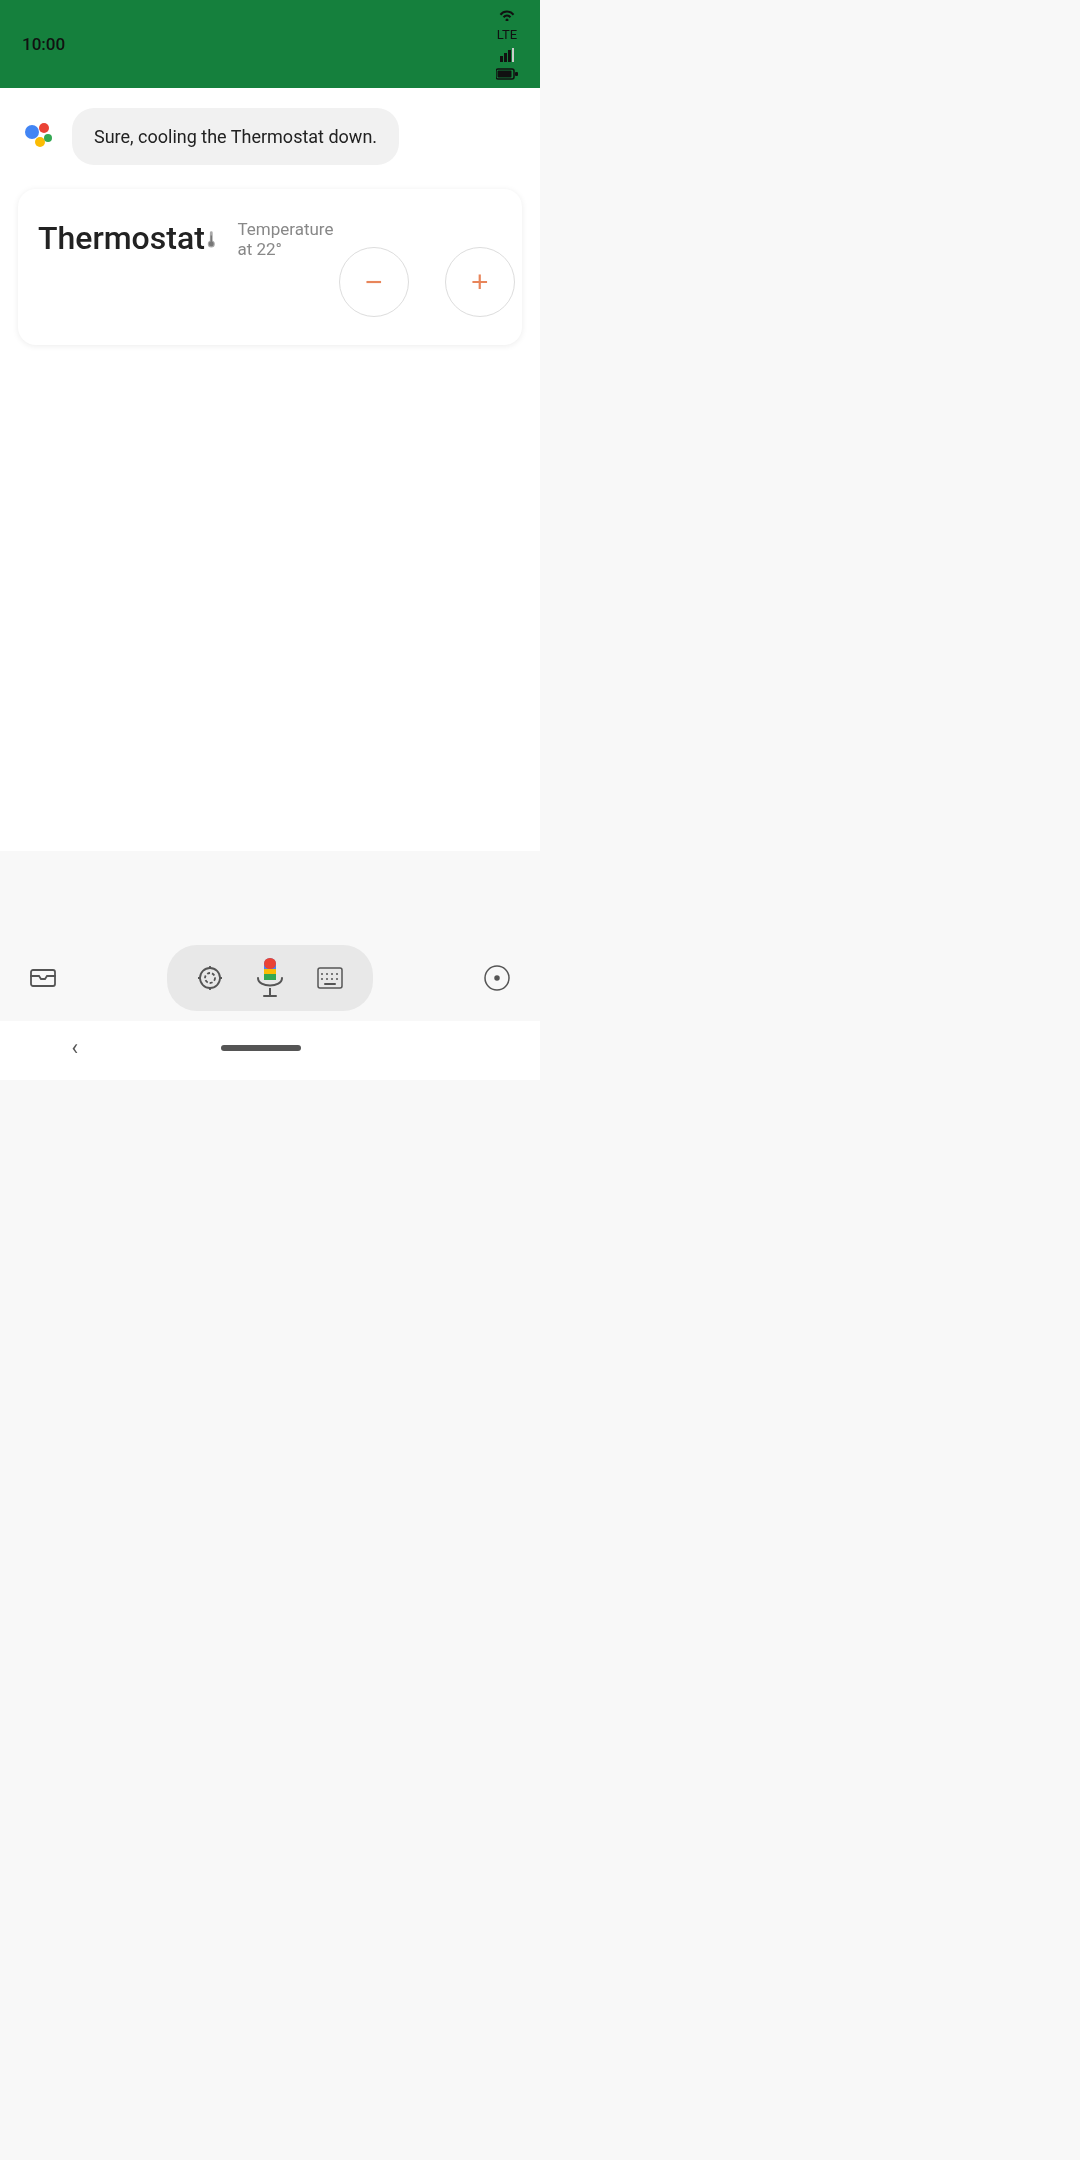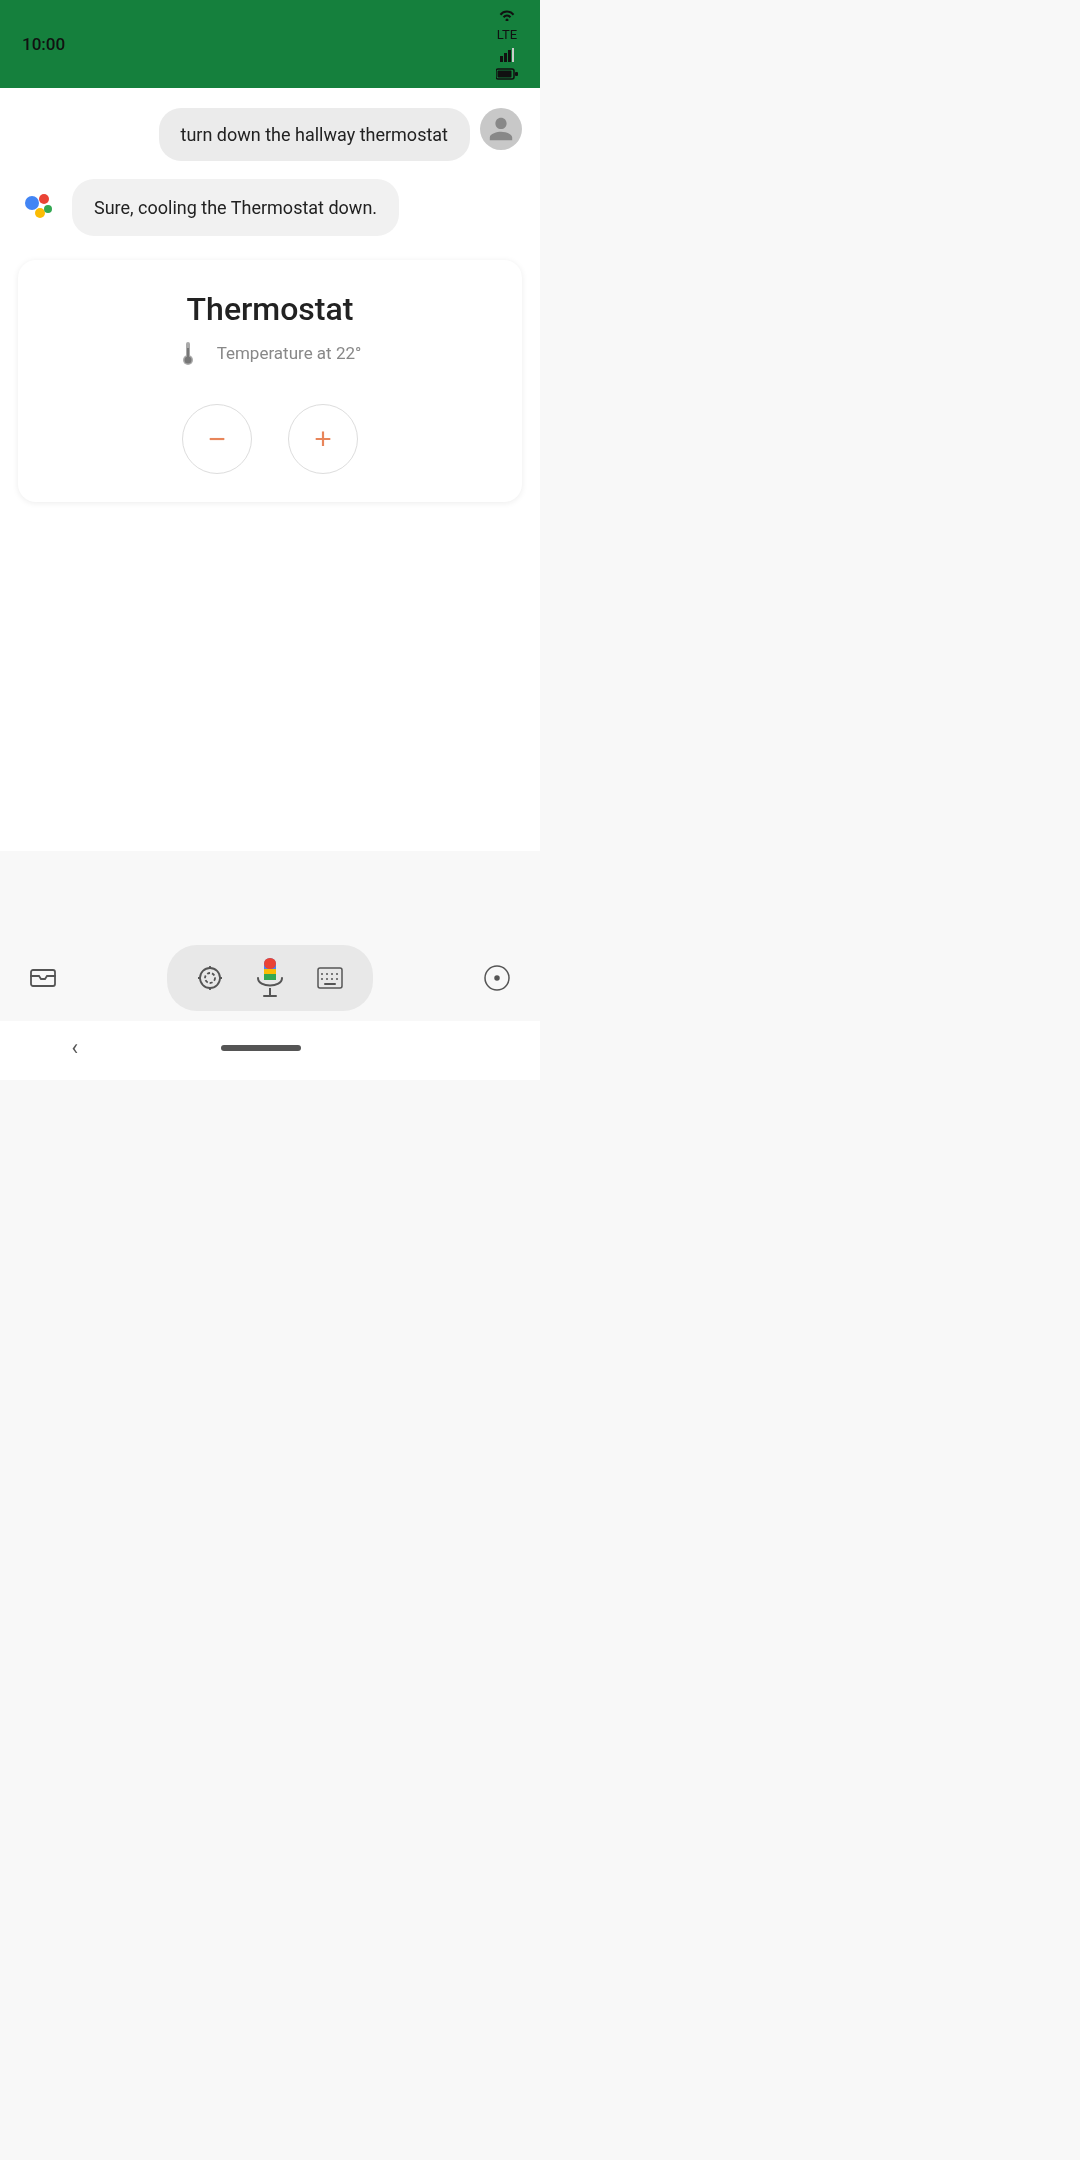--- a/index.html
+++ b/index.html
@@ -104,22 +104,22 @@
     }
 
     
     .thermostat-card {
       background: #fff;
       border-radius: 18px;
       margin: 6px 0 0;
       padding: 30px 20px 28px;
       box-shadow: 0 1px 6px rgba(0,0,0,0.08);
       display: flex;
-      flex-direction: column;
-      align-items: center;
+      flex-direction: row;
+      align-items: flex-start;
     }
     .thermostat-title {
       font-size: 32px;
       font-weight: 500;
       color: #222;
       margin-bottom: 12px;
     }
     .temp-label-row {
       display: flex;
       align-items: center;
@@ -254,28 +254,20 @@
     <svg width="22" height="12" viewBox="0 0 22 12" fill="#111">
       <rect x="0" y="1" width="18" height="10" rx="2" ry="2" fill="none" stroke="#111" stroke-width="1.5"></rect>
       <rect x="1.5" y="2.5" width="14" height="7" rx="1" fill="#111"></rect>
       <rect x="19" y="4" width="3" height="4" rx="1" fill="#111"></rect>
     </svg>
   </div>
 </div>
 
 <div class="chat-area">
 
-  <div class="user-message-row">
-    <div class="user-bubble">turn down the hallway thermostat</div>
-    <div class="user-avatar">
-      <svg viewBox="0 0 24 24">
-        <path d="M12 12c2.7 0 4.8-2.1 4.8-4.8S14.7 2.4 12 2.4 7.2 4.5 7.2 7.2 9.3 12 12 12zm0 2.4c-3.2 0-9.6 1.6-9.6 4.8v2.4h19.2v-2.4c0-3.2-6.4-4.8-9.6-4.8z"></path>
-      </svg>
-    </div>
-  </div>
 
   <div class="assistant-message-row">
     <div class="assistant-logo">
 
       <svg width="44" height="44" viewBox="0 0 44 44">
 
         <circle cx="14" cy="20" r="7" fill="#4285F4"></circle>
 
         <circle cx="26" cy="16" r="5" fill="#EA4335"></circle>
 

